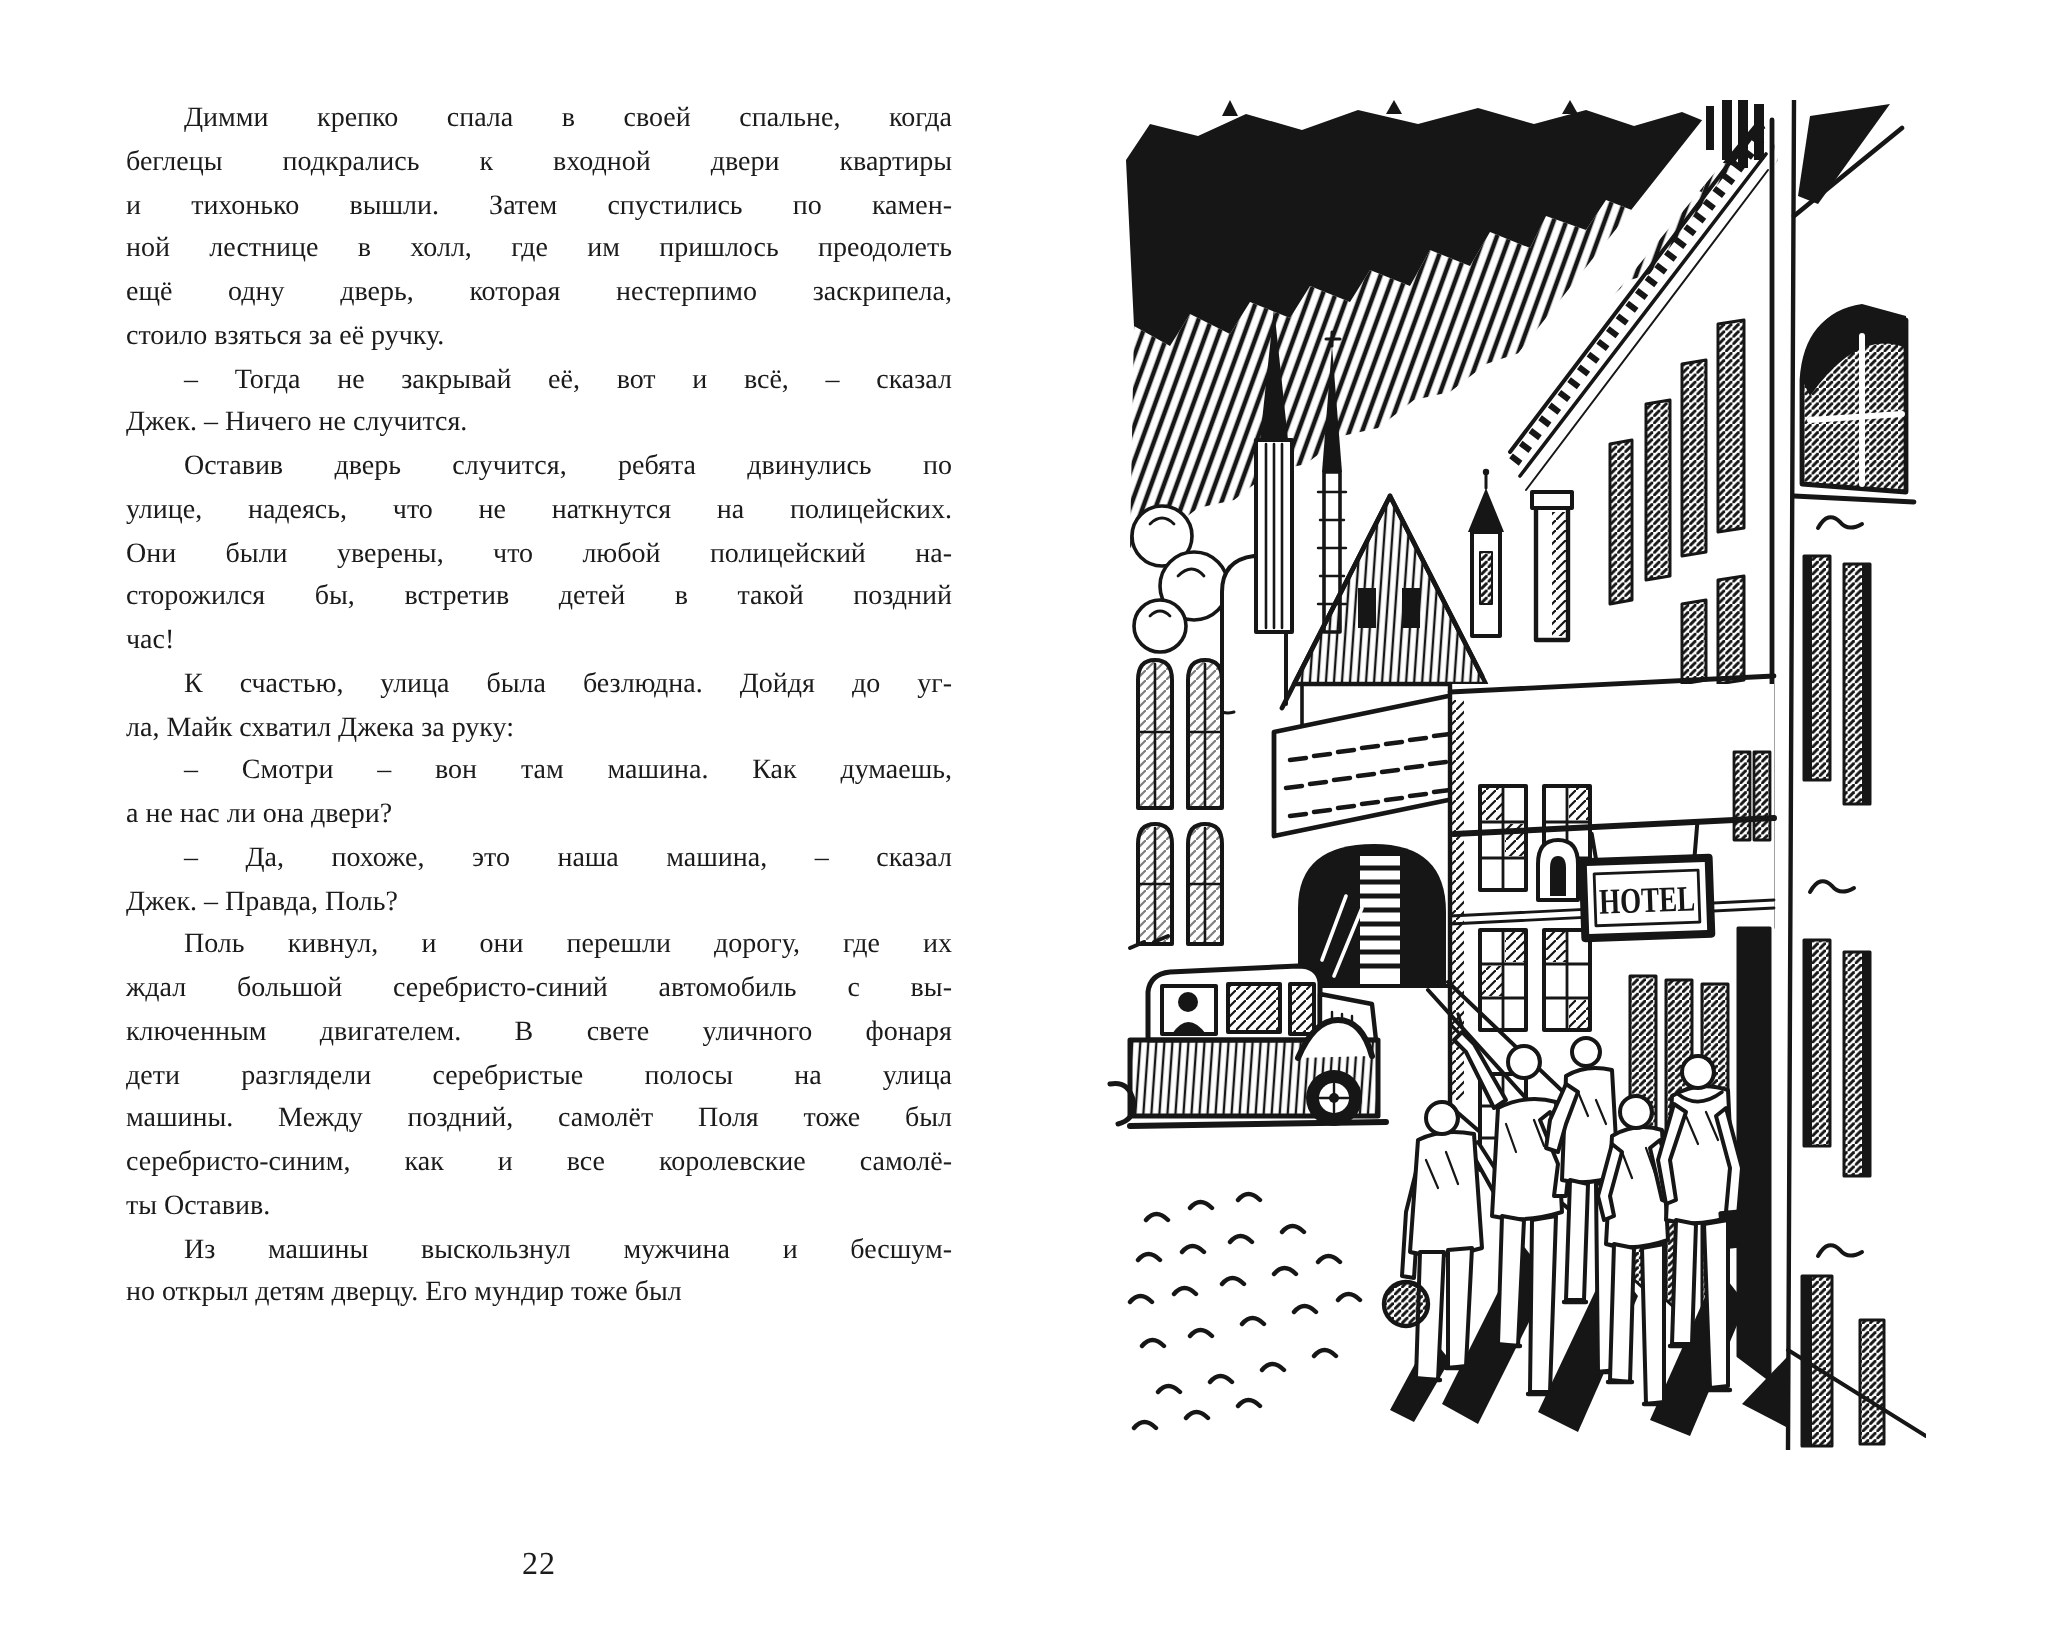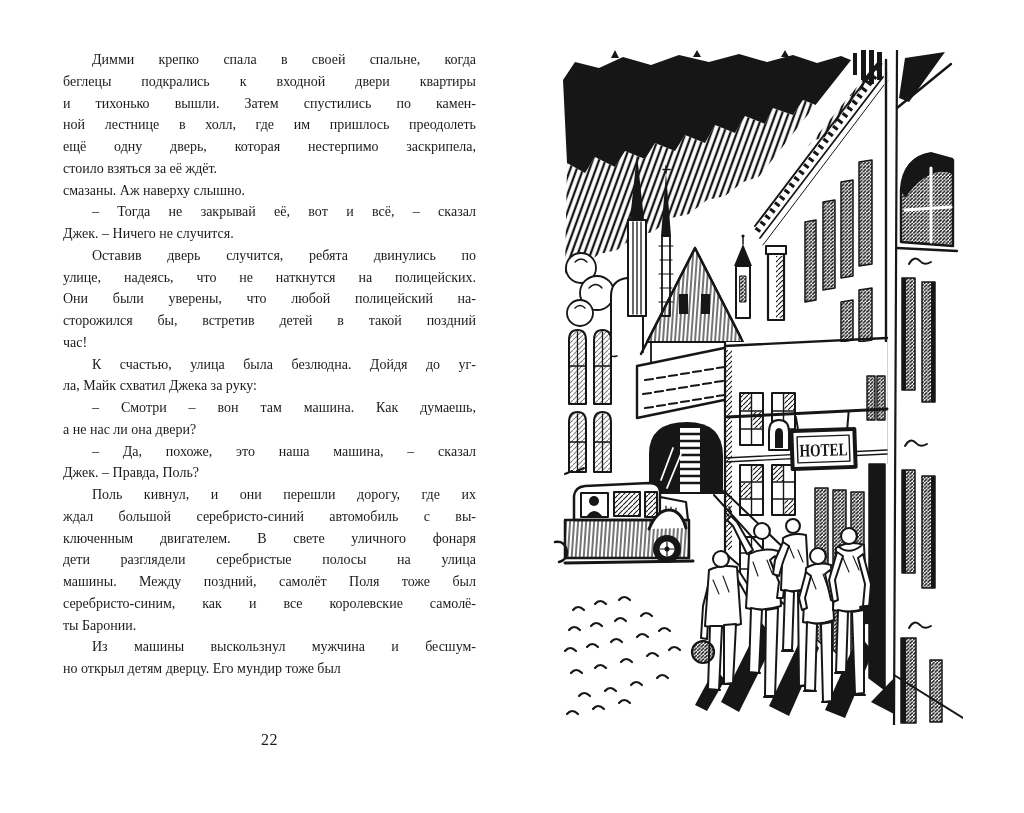--- a/index.html
+++ b/index.html
@@ -10,40 +10,39 @@
   }
   .text-column{
     position:absolute;left:63px;top:49px;width:413px;
     font-size:14px;line-height:21.75px;
   }
   .para{margin:0;}
   .line{text-align:justify;text-align-last:justify;}
   .line.last{text-align-last:left;}
   .line.first{text-indent:29px;}
   .page-number{
-    position:absolute;top:731px;left:63px;width:413px;
+    position:absolute;top:774px;left:63px;width:413px;
     text-align:center;font-size:16px;letter-spacing:.5px;
   }
   .illustration{position:absolute;left:553px;top:50px;width:410px;height:675px;}
   svg text{font-family:"Liberation Serif","DejaVu Serif",serif;}
 </style>
 </head>
 <body>
 
 <div class="text-column">
     <div class="para">
       <div class="line first">Димми крепко спала в своей спальне, когда</div>
       <div class="line">беглецы подкрались к входной двери квартиры</div>
       <div class="line">и тихонько вышли. Затем спустились по камен-</div>
       <div class="line">ной лестнице в холл, где им пришлось преодолеть</div>
       <div class="line">ещё одну дверь, которая нестерпимо заскрипела,</div>
-      <div class="line last">стоило взяться за её ждёт.</div>
-    </div>
-    <div class="para">
-      <div class="line last">смазаны. Аж наверху слышно.</div>
+      <div class="line last">стоило взяться за её ручку.</div>
+    </div>
+    <div class="para">
     </div>
     <div class="para">
       <div class="line first">– Тогда не закрывай её, вот и всё, – сказал</div>
       <div class="line last">Джек. – Ничего не случится.</div>
     </div>
     <div class="para">
       <div class="line first">Оставив дверь случится, ребята двинулись по</div>
       <div class="line">улице, надеясь, что не наткнутся на полицейских.</div>
       <div class="line">Они были уверены, что любой полицейский на-</div>
       <div class="line">сторожился бы, встретив детей в такой поздний</div>
@@ -61,21 +60,21 @@
       <div class="line first">– Да, похоже, это наша машина, – сказал</div>
       <div class="line last">Джек. – Правда, Поль?</div>
     </div>
     <div class="para">
       <div class="line first">Поль кивнул, и они перешли дорогу, где их</div>
       <div class="line">ждал большой серебристо-синий автомобиль с вы-</div>
       <div class="line">ключенным двигателем. В свете уличного фонаря</div>
       <div class="line">дети разглядели серебристые полосы на улица</div>
       <div class="line">машины. Между поздний, самолёт Поля тоже был</div>
       <div class="line">серебристо-синим, как и все королевские самолё-</div>
-      <div class="line last">ты Баронии.</div>
+      <div class="line last">ты Оставив.</div>
     </div>
     <div class="para">
       <div class="line first">Из машины выскользнул мужчина и бесшум-</div>
       <div class="line last">но открыл детям дверцу. Его мундир тоже был</div>
     </div>
   </div>
 
 <div class="page-number">22</div>
 
 <svg class="illustration" viewBox="0 0 410 675" xmlns="http://www.w3.org/2000/svg">

